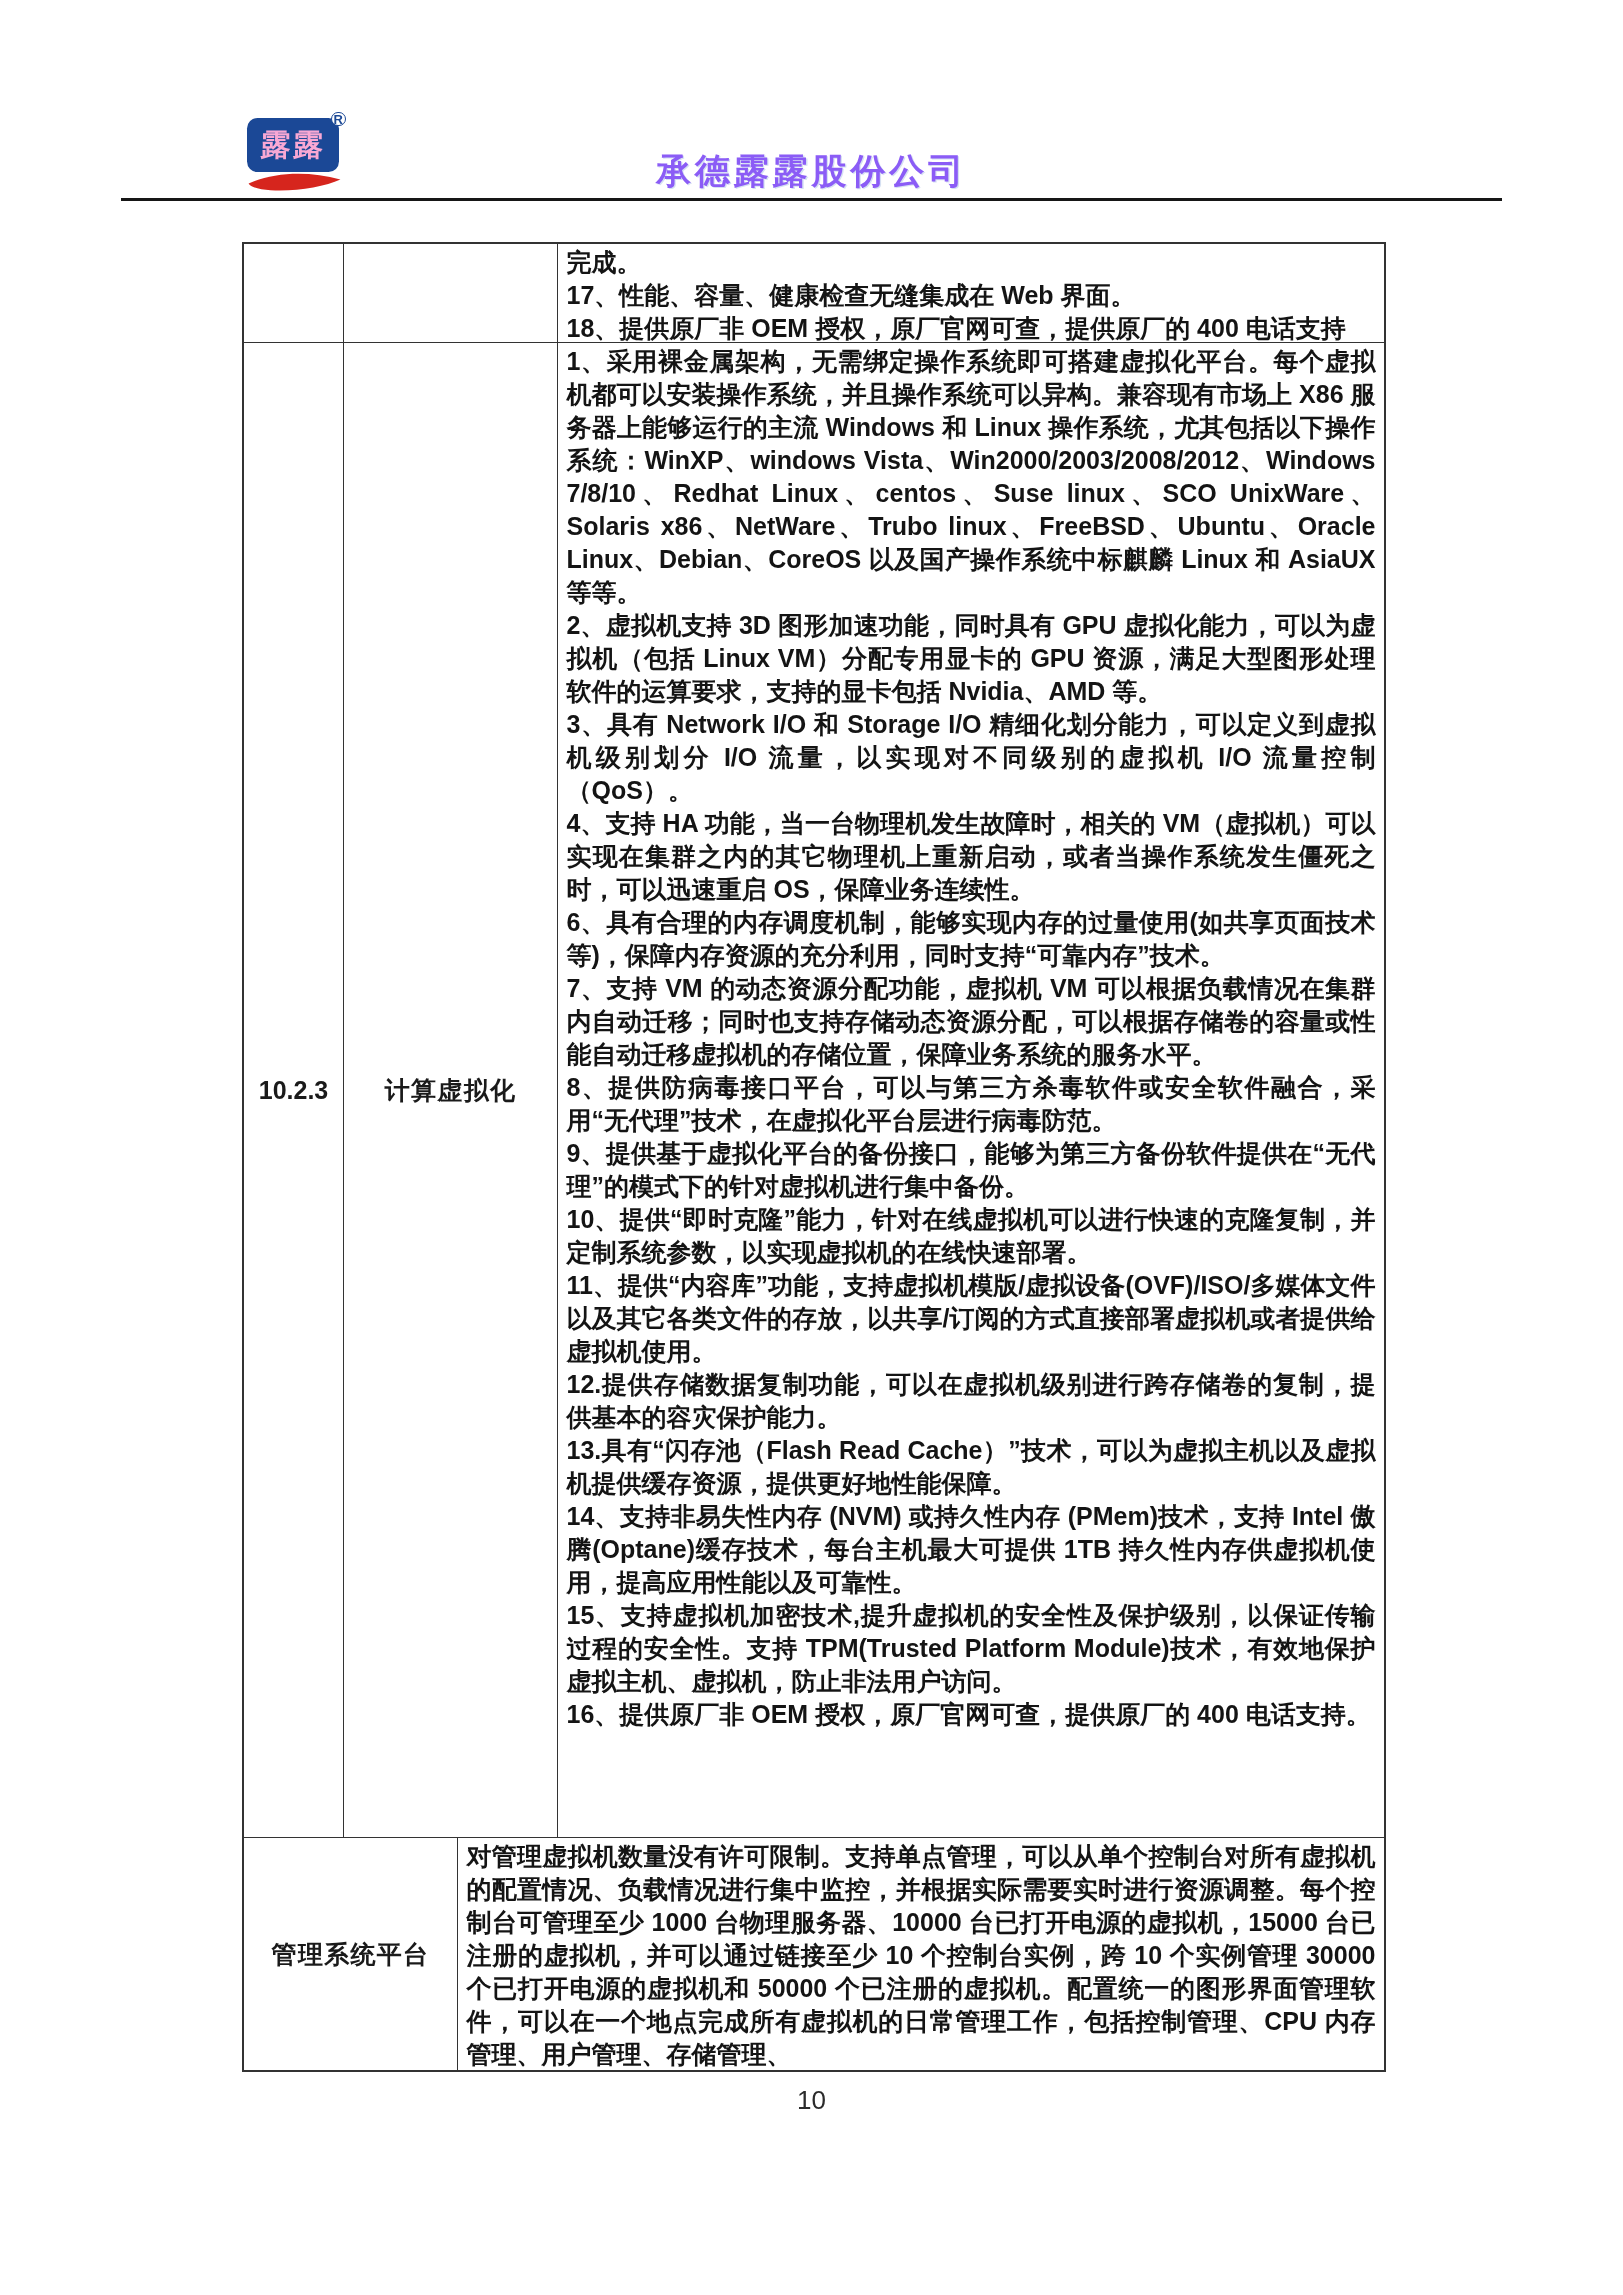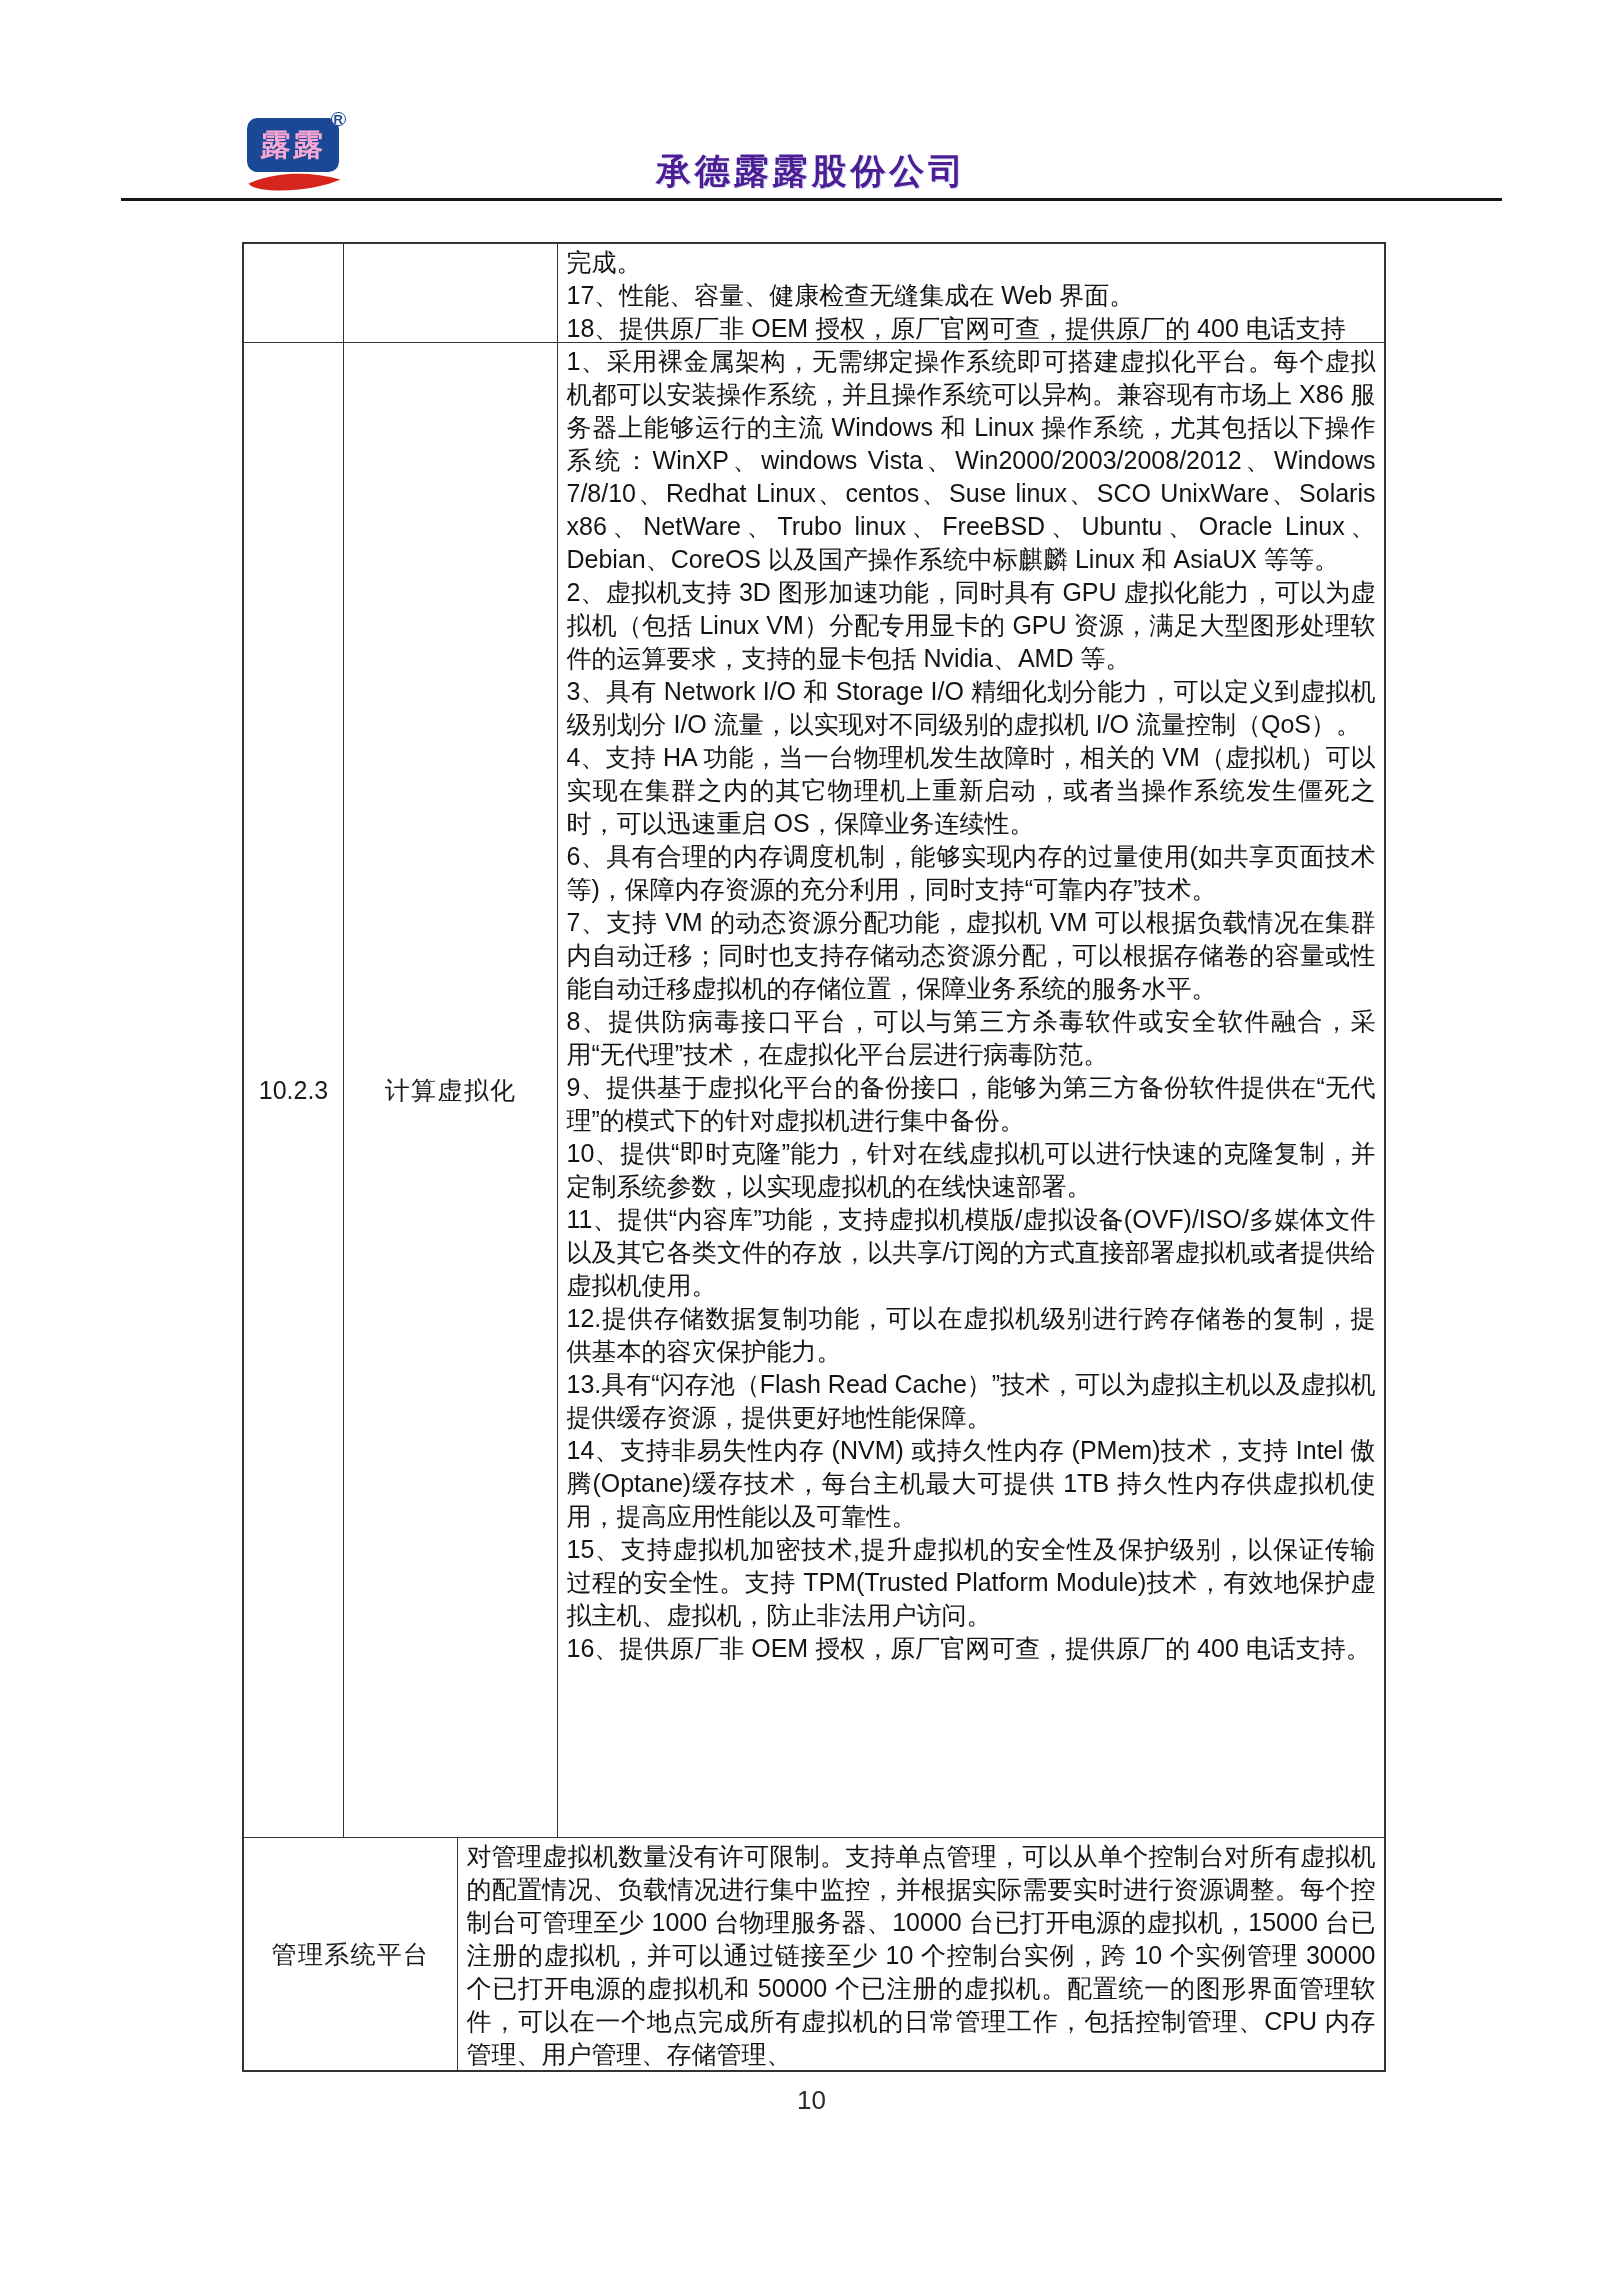--- a/index.html
+++ b/index.html
@@ -29,33 +29,34 @@
     font-size:13px; line-height:14.4px; width:14.4px; height:14.4px;
     border:1.3px solid #1b4896; border-radius:50%;
     text-align:center; font-weight:bold; box-sizing:border-box;
   }
   .logo-swoosh { position:absolute; left:-1.3px; bottom:-9.2px; width:97px; height:21px; }
 
   .page-title {
     position:absolute; top:148px; left:0; width:100%;
     text-align:center;
     font-size:35px; font-weight:bold; letter-spacing:3.9px;
-    color:#4c1d95;
+    color:#8b5cf6;
     text-shadow:1.3px 1.3px 0 rgba(68,114,196,0.22);
   }
   .header-rule {
     position:absolute; top:198px; left:121px; width:1381px; height:3.3px;
     background:#161616;
   }
 
   
   .rtable {
     position:absolute; left:242px; top:242px; width:1144px;
     border:2px solid #333; box-sizing:border-box;
     font-size:25px;
+    font-weight:bold;
   }
   .trow { display:flex; border-top:1.3px solid #333; overflow:hidden; }
   .trow:first-child { border-top:none; }
   .row-0 { height:98px; }
   .row-1 { height:1494px; }
   .row-2 { height:232px; }
   .cell { box-sizing:border-box; overflow:hidden; }
   .cell-id {
     width:100px; border-right:1.3px solid #333;
     display:flex; align-items:center; justify-content:center;

